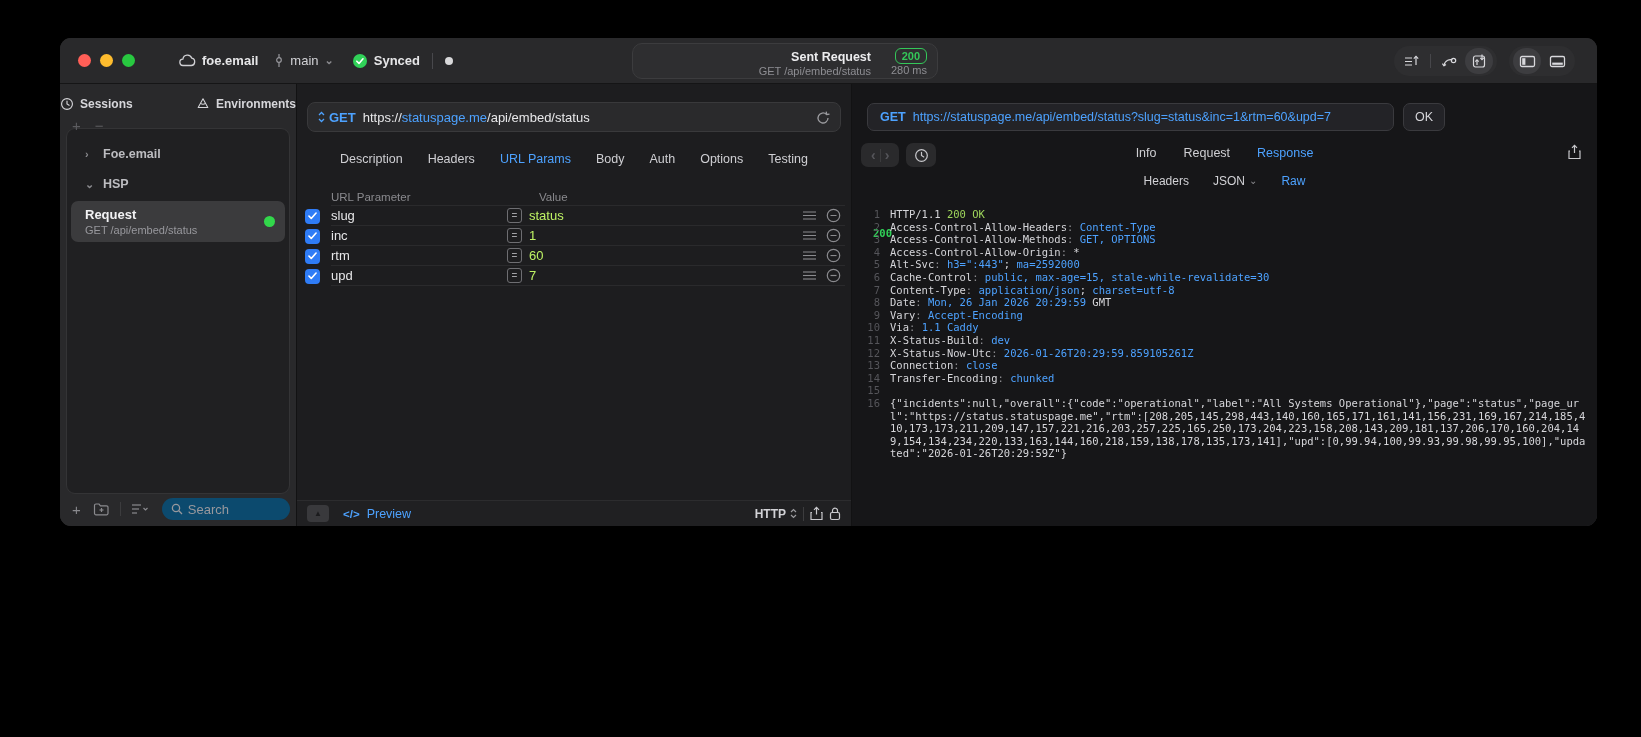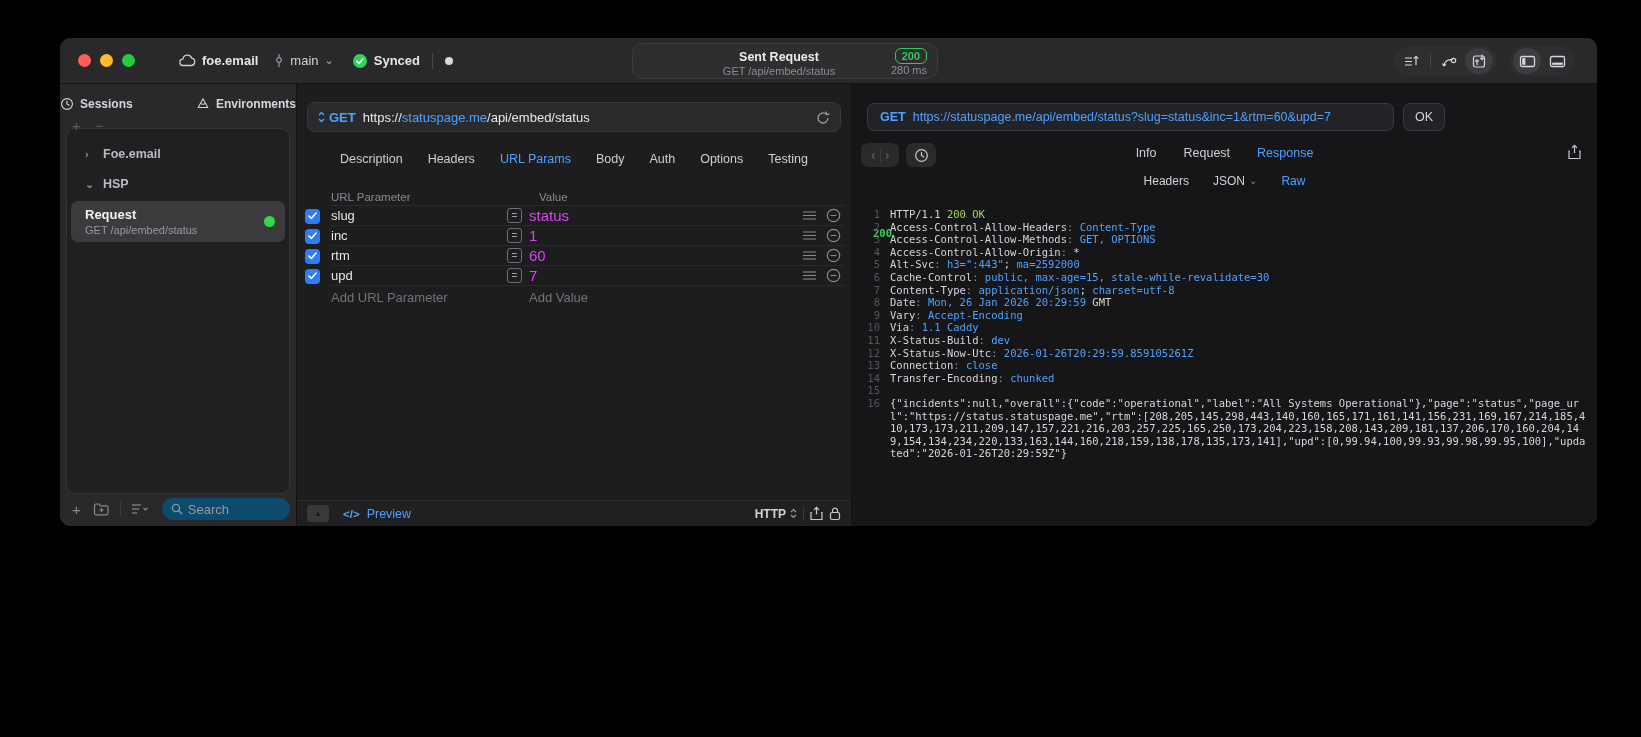--- a/index.html
+++ b/index.html
@@ -21,21 +21,21 @@
   .tb-item .sub { font-weight:400; color:#d2d2d6; }
   .tb-icon { color:#cfcfd3; }
   .dim-icon { color:#98989d; }
   .chev-glyph { color:#8a8a8e; font-size:11px; line-height:1; }
   .tb-divider { width:1px; height:16px; background:#48484c; margin:0 12px; }
   .unsaved-dot { width:8px; height:8px; border-radius:50%; background:#d8d8da; }
 
   .center-pill { position:absolute; left:572px; top:5px; width:306px; height:36px;
                  background:#2e2e30; border:1px solid #3c3c3e; border-radius:10px;
                  display:flex; align-items:center; }
-  .cp-text { flex:1; text-align:center; padding-left:54px;margin-top:6px; }
+  .cp-text { flex:1; text-align:right; padding-left:54px;margin-top:6px; }
   .cp-title { font-size:12.5px; font-weight:700; color:#ececee; line-height:15px; }
   .cp-sub { font-size:11px; color:#8e8e93; line-height:13px; }
   .cp-right { width:66px; text-align:right; padding-right:10px; }
   .cp-badge { display:inline-block; border:1px solid #34c759; border-radius:6px;
               color:#34c759; font-size:11px; font-weight:700; padding:0px 6px; line-height:14px; }
   .cp-ms { font-size:11px; color:#8e8e93; line-height:13px; }
 
   .tb-right { position:absolute; right:22px; top:8px; display:flex; gap:12px; }
   .tb-group { background:#2e2e30; border-radius:15px; height:30px; display:flex;
               align-items:center; padding:0 4px; gap:2px; }
@@ -89,21 +89,21 @@
   .phead { margin-left:28px; height:18px; display:flex; align-items:center;
            border-bottom:1px solid #2a2a2c; color:#8a8a8e; font-size:11.5px; }
   .phead .h1 { width:198px; }
   .prow { margin-left:28px; height:20px; display:flex; align-items:center;
           border-bottom:1px solid #2a2a2c; position:relative; }
   .pcheck { position:absolute; left:-26px; top:2.5px; width:15px; height:15px; border-radius:4px;
             background:#2f7cf6; display:flex; align-items:center; justify-content:center; color:#fff; }
   .pname { width:176px; color:#e6e6e8; font-size:13px; }
   .peq { width:15px; height:15px; border:1px solid #6e6e72; border-radius:3px; color:#a2a2a6;
          font-size:10px; display:flex; align-items:center; justify-content:center; margin-right:7px; }
-  .pvalue { flex:1; color:#d946ef; font-size:15px; }
+  .pvalue { flex:1; color:#bef264; font-size:13px; }
   .pgrip { color:#8a8a8e; margin-right:10px; }
   .pminus { color:#8a8a8e; margin-right:4px; }
   .addrow { margin-left:28px; height:22px; display:flex; align-items:center;
             color:#737377; font-size:13px; }
   .addrow .a1 { width:198px; }
   .mid-footer { position:absolute; left:0; right:0; bottom:0; height:26px; background:#202022;
                 border-top:1px solid #2c2c2e; display:flex; align-items:center; padding:0 10px; }
   .collapse-btn { width:22px; height:17px; background:#39393c; border-radius:4px; color:#1b1b1d;
                   font-size:8px; display:flex; align-items:center; justify-content:center; margin-right:14px; }
   .preview { display:flex; gap:7px; align-items:center; color:#4da2ff; font-size:12.5px; }
@@ -443,24 +443,20 @@
                 </svg>
               </span>
               <span class="pminus">
                 <svg width="15" height="15" viewBox="0 0 15 15" fill="none" stroke="currentColor" stroke-width="1.2">
                   <circle cx="7.5" cy="7.5" r="6.2"></circle>
                   <line x1="4.5" y1="7.5" x2="10.5" y2="7.5"></line>
                 </svg>
               </span>
             </div>
           </div>
-        <div class="addrow">
-          <span class="a1">Add URL Parameter</span>
-          <span>Add Value</span>
-        </div>
       </div>
 
       <div class="mid-footer">
         <span class="collapse-btn">▲</span>
         <span class="preview">
           <span class="pv-glyph">&lt;/&gt;</span>
           <span>Preview</span>
         </span>
         <span class="mf-right">
           <span class="http-step">

